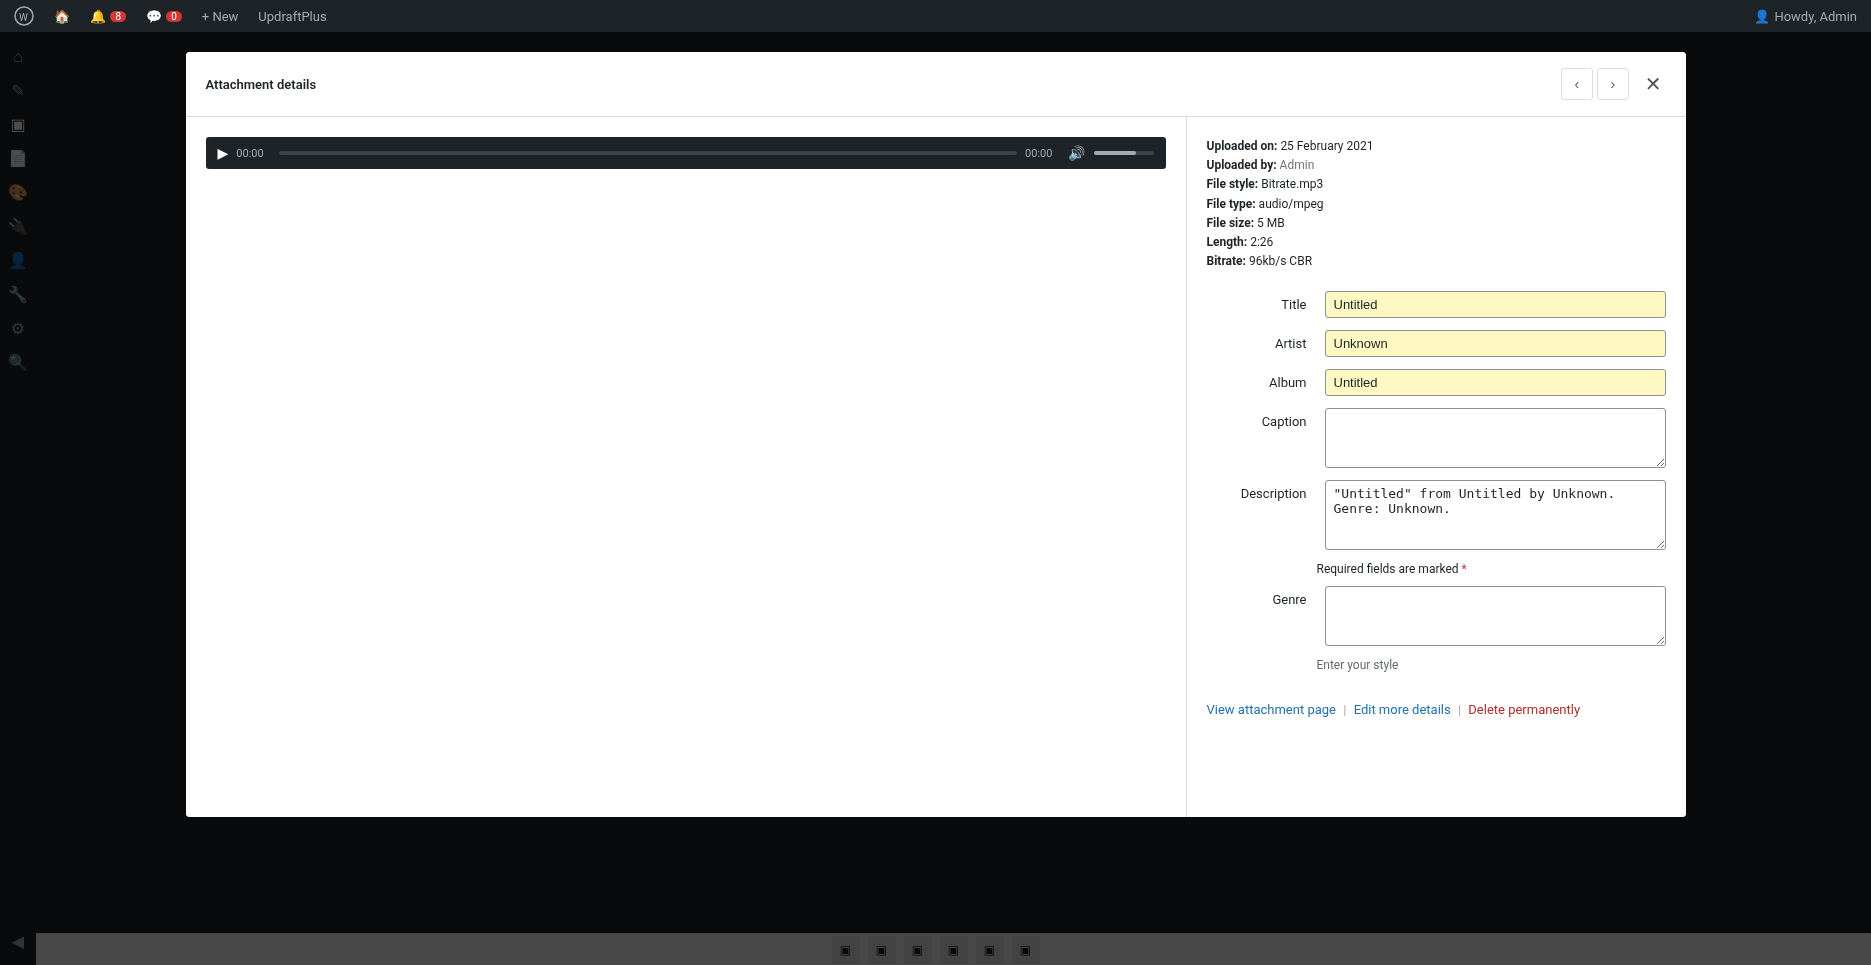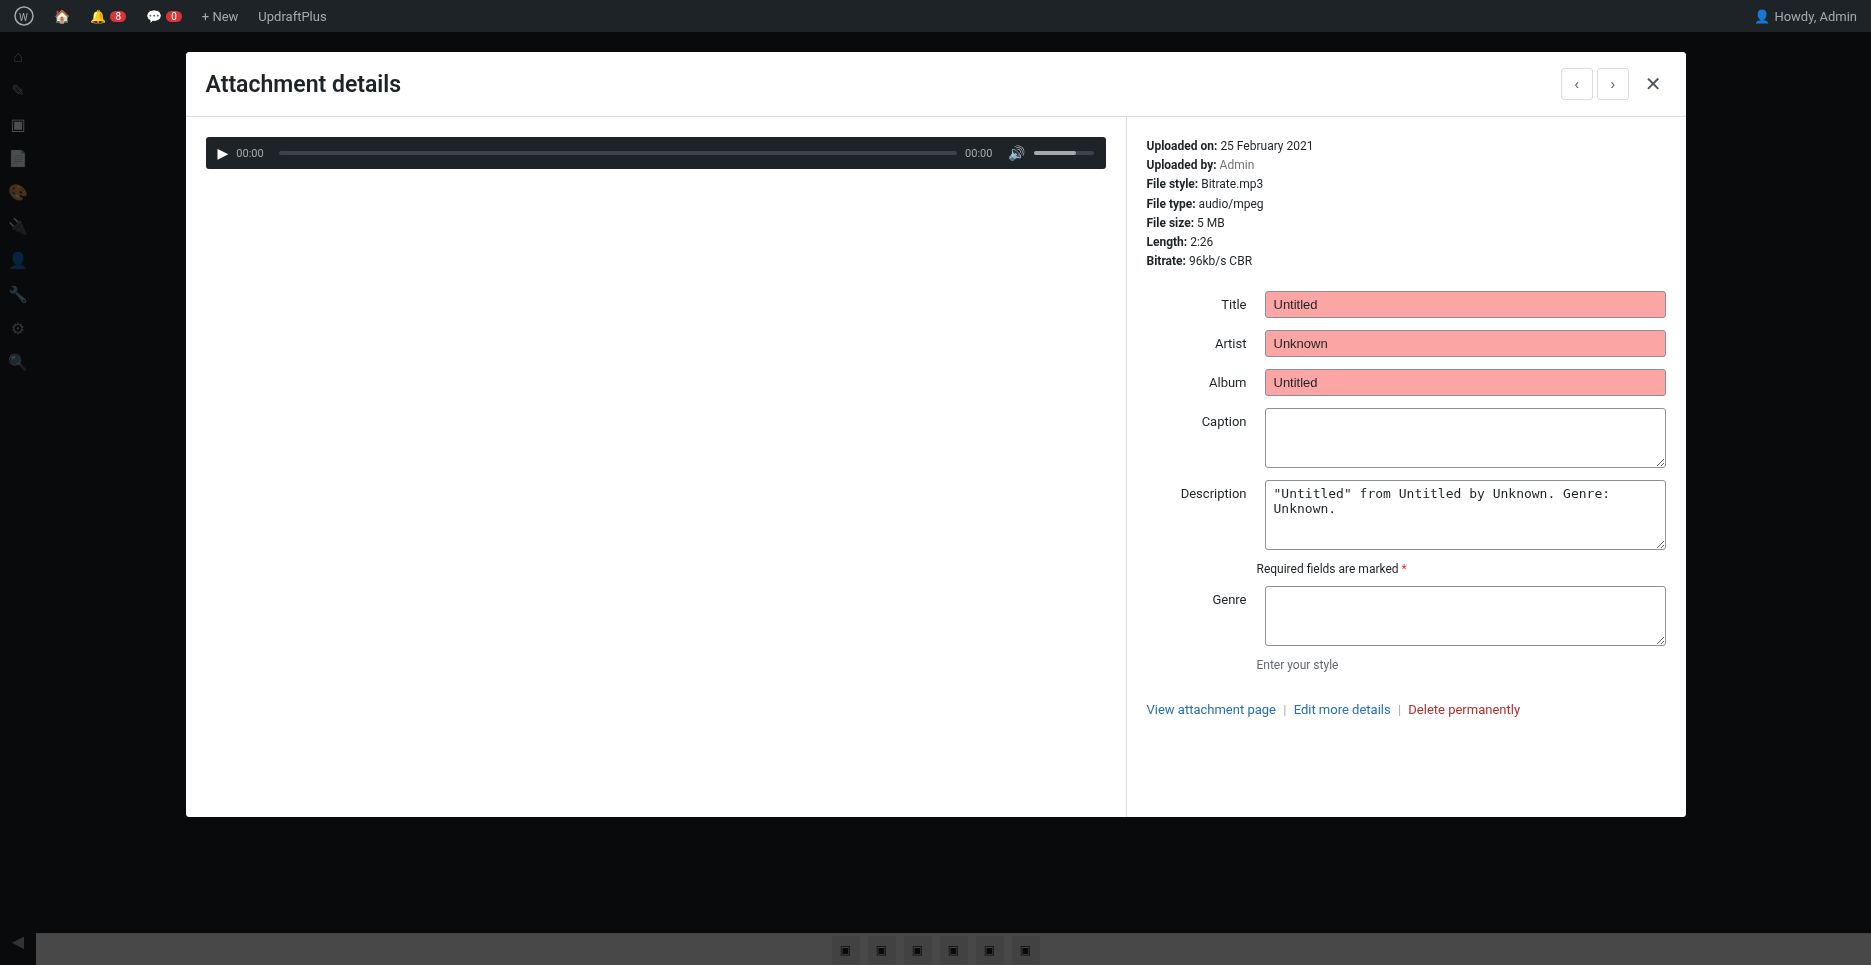--- a/index.html
+++ b/index.html
@@ -106,21 +106,21 @@
     }
     .modal-header {
       padding: 16px 20px;
       border-bottom: 1px solid #dcdcde;
       display: flex;
       align-items: center;
       justify-content: space-between;
       background: #fff;
     }
     .modal-title {
-      font-size: 23px;
+      font-size: 13px;
       font-weight: 600;
       color: #1d2327;
     }
     .modal-nav {
       display: flex;
       align-items: center;
       gap: 4px;
     }
     .modal-nav-btn {
       background: none;
@@ -216,21 +216,21 @@
     }
     .volume-fill {
       height: 100%;
       background: #a7aaad;
       border-radius: 2px;
       width: 70%;
     }
 
     
     .details-panel {
-      width: 560px;
+      width: 500px;
       border-left: 1px solid #dcdcde;
       padding: 20px;
       background: #fff;
       overflow-y: auto;
     }
 
     
     .file-meta {
       margin-bottom: 20px;
       font-size: 12px;
@@ -257,21 +257,21 @@
       color: #1d2327;
       flex-shrink: 0;
     }
     .form-input {
       flex: 1;
       border: 1px solid #8c8f94;
       border-radius: 3px;
       padding: 5px 8px;
       font-size: 13px;
       color: #1d2327;
-      background: #fca5a5;
+      background: #fef9c3;
     }
     .form-textarea {
       flex: 1;
       border: 1px solid #8c8f94;
       border-radius: 3px;
       padding: 5px 8px;
       font-size: 13px;
       color: #1d2327;
       background: #fff;
       min-height: 60px;

